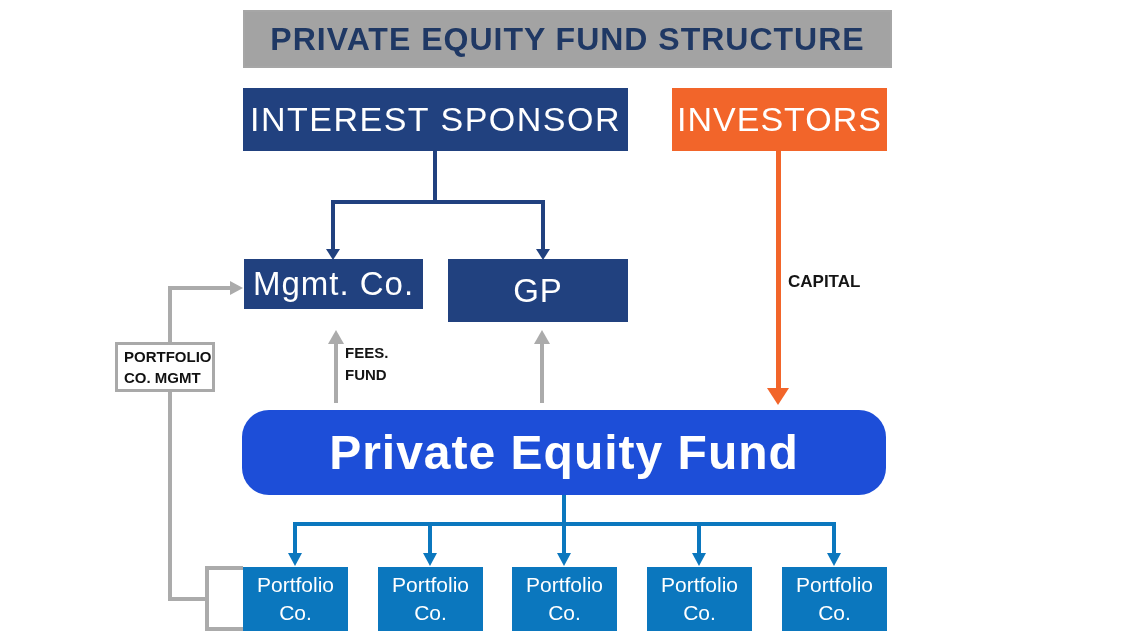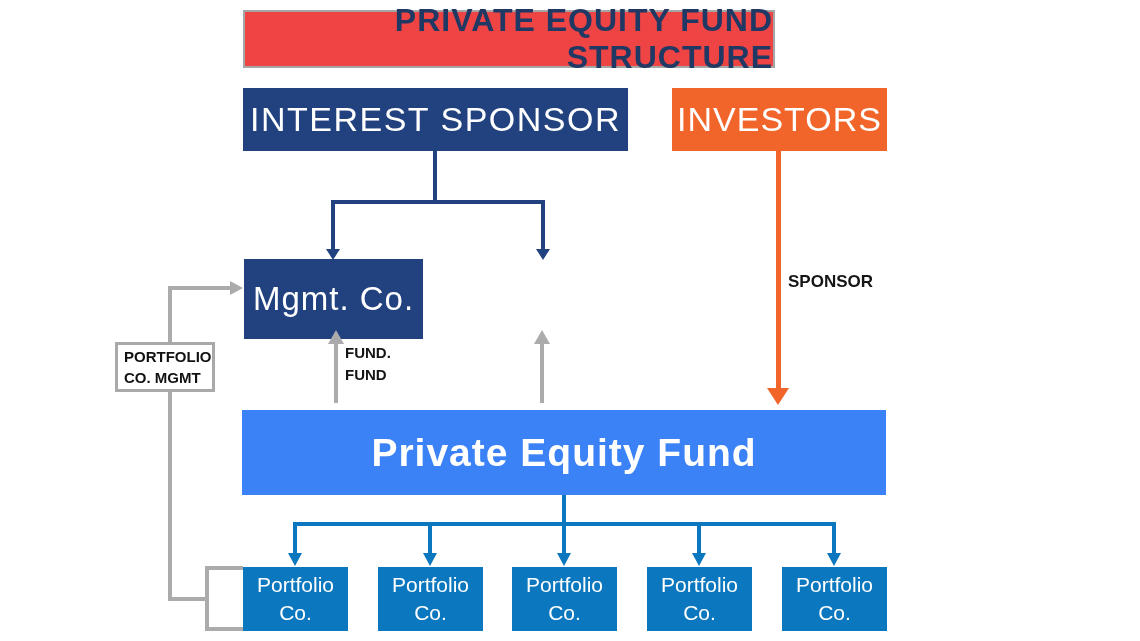--- a/index.html
+++ b/index.html
@@ -4,29 +4,29 @@
 <style>
   html,body{margin:0;padding:0;background:#ffffff;}
   .canvas{
     position:relative;width:1140px;height:641px;background:#ffffff;overflow:hidden;
     font-family:"Liberation Sans", sans-serif;
   }
   .abs{position:absolute;box-sizing:border-box;}
   
   .node{display:flex;align-items:center;justify-content:center;text-align:center;color:#ffffff;}
   .title-box{
-    left:243px;top:10px;width:532px;height:58px;
-    background:#ef4444;border:2px solid #a6a6a6;
-    color:#1f3864;font-size:32px;font-weight:700;letter-spacing:1px;text-align:right;
+    left:243px;top:10px;width:649px;height:58px;
+    background:#a3a3a3;border:2px solid #a6a6a6;
+    color:#1f3864;font-size:32px;font-weight:700;letter-spacing:1px;
   }
   .fs-box{left:243px;top:88px;width:385px;height:63px;background:#21417f;font-size:34px;font-weight:400;letter-spacing:1.5px;}
   .inv-box{left:672px;top:88px;width:215px;height:63px;background:#f2652a;font-size:34px;font-weight:400;letter-spacing:1px;}
-  .mgmt-box{left:244px;top:259px;width:179px;height:80px;background:#21417f;font-size:33px;font-weight:400;letter-spacing:1px;}
+  .mgmt-box{left:244px;top:259px;width:179px;height:50px;background:#21417f;font-size:33px;font-weight:400;letter-spacing:1px;}
   .gp-box{left:448px;top:259px;width:180px;height:63px;background:#21417f;font-size:33px;font-weight:400;letter-spacing:1px;}
-  .fund-box{left:242px;top:410px;width:644px;height:85px;background:#3b82f6;font-size:39px;font-weight:700;letter-spacing:1px;}
+  .fund-box{left:242px;top:410px;width:644px;height:85px;background:#1d4ed8;font-size:48px;font-weight:700;letter-spacing:1px;border-radius:27px;}
   .pco-box{top:567px;width:105px;height:64px;background:#0b77be;font-size:21px;line-height:28px;font-weight:400;flex-direction:column;}
   .pco-1{left:243px}.pco-2{left:378px}.pco-3{left:512px}.pco-4{left:647px}.pco-5{left:782px}
   .fees-box{
     left:115px;top:342px;width:100px;height:50px;background:#ffffff;border:3px solid #a9a9a9;
     display:flex;flex-direction:column;justify-content:center;padding-left:6px;
     color:#111111;font-size:15px;font-weight:700;line-height:21px;
   }
   
   .navy-line{background:#21417f;}
   .blue-line{background:#0b77be;}
@@ -74,45 +74,48 @@
     <div class="abs tri tri-right-gray" style="left:230px;top:281px;"></div>
     <div class="abs gray-line" style="left:168px;top:597px;width:41px;height:4px;"></div>
     <div class="abs gray-line" style="left:205px;top:566px;width:4px;height:65px;"></div>
     <div class="abs gray-line" style="left:205px;top:566px;width:38px;height:4px;"></div>
     <div class="abs gray-line" style="left:205px;top:627px;width:38px;height:4px;"></div>
   </div>
 
   <div class="abs node mgmt-box">
     <span>Mgmt. Co.</span>
   </div>
+  <div class="abs node gp-box">
+    <span>GP</span>
+  </div>
 
   <div class="abs fees-box">
     <span>PORTFOLIO</span>
     <span>CO. MGMT</span>
   </div>
 
   <div>
     <div class="abs gray-line" style="left:334px;top:343px;width:4px;height:60px;"></div>
     <div class="abs tri tri-up-gray" style="left:328px;top:330px;"></div>
   </div>
   <div class="abs flow-label" style="left:345px;top:342px;">
-    <div>FUND.</div>
+    <div>FEES.</div>
     <div>FUND</div>
   </div>
 
   <div>
     <div class="abs gray-line" style="left:540px;top:343px;width:4px;height:60px;"></div>
     <div class="abs tri tri-up-gray" style="left:534px;top:330px;"></div>
   </div>
 
   <div>
     <div class="abs orange-line" style="left:776px;top:151px;width:5px;height:237px;"></div>
     <div class="abs tri tri-down-orange" style="left:767px;top:388px;"></div>
   </div>
-  <div class="abs flow-label capital-label">SPONSOR</div>
+  <div class="abs flow-label capital-label">CAPITAL</div>
 
   <div class="abs node fund-box">
     <span>Private Equity Fund</span>
   </div>
 
   <div>
     <div class="abs blue-line" style="left:562px;top:495px;width:4px;height:31px;"></div>
     <div class="abs blue-line" style="left:293px;top:522px;width:543px;height:4px;"></div>
     <div class="abs blue-line" style="left:293px;top:522px;width:4px;height:32px;"></div>
     <div class="abs blue-line" style="left:428px;top:522px;width:4px;height:32px;"></div>

